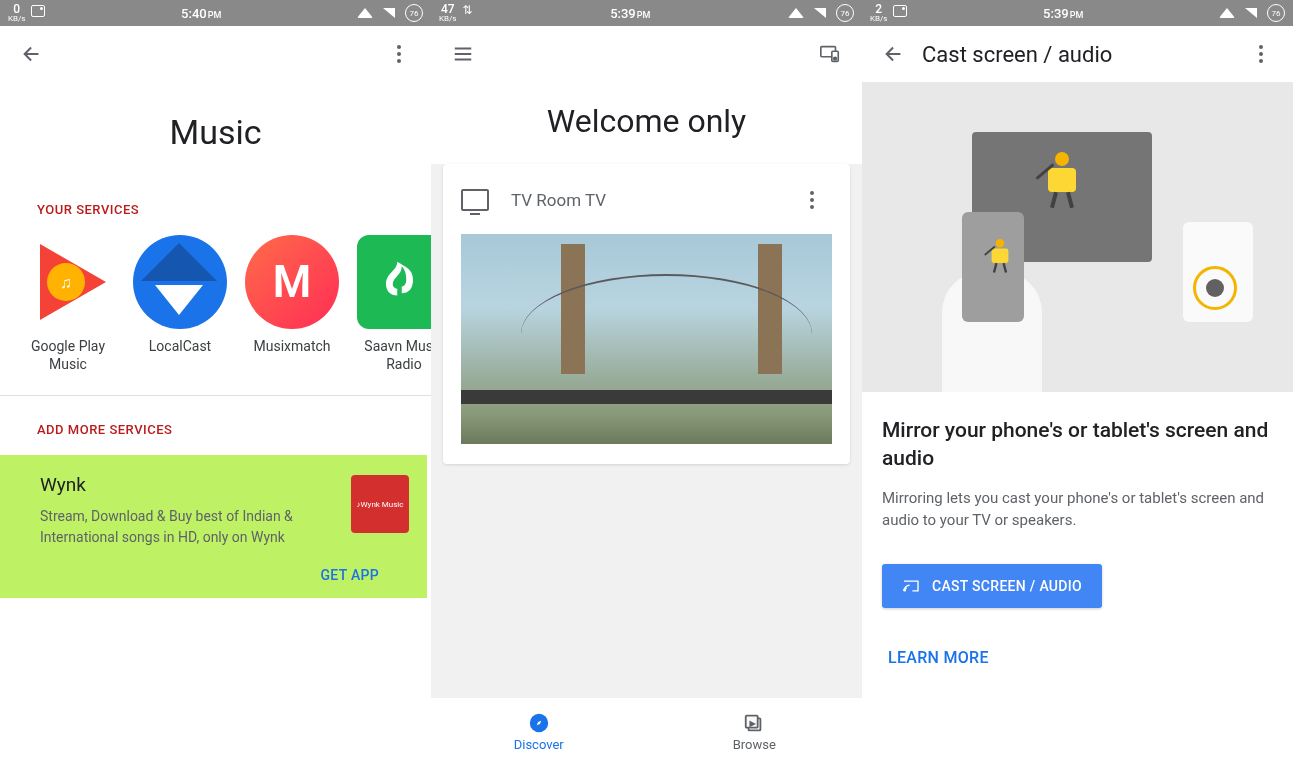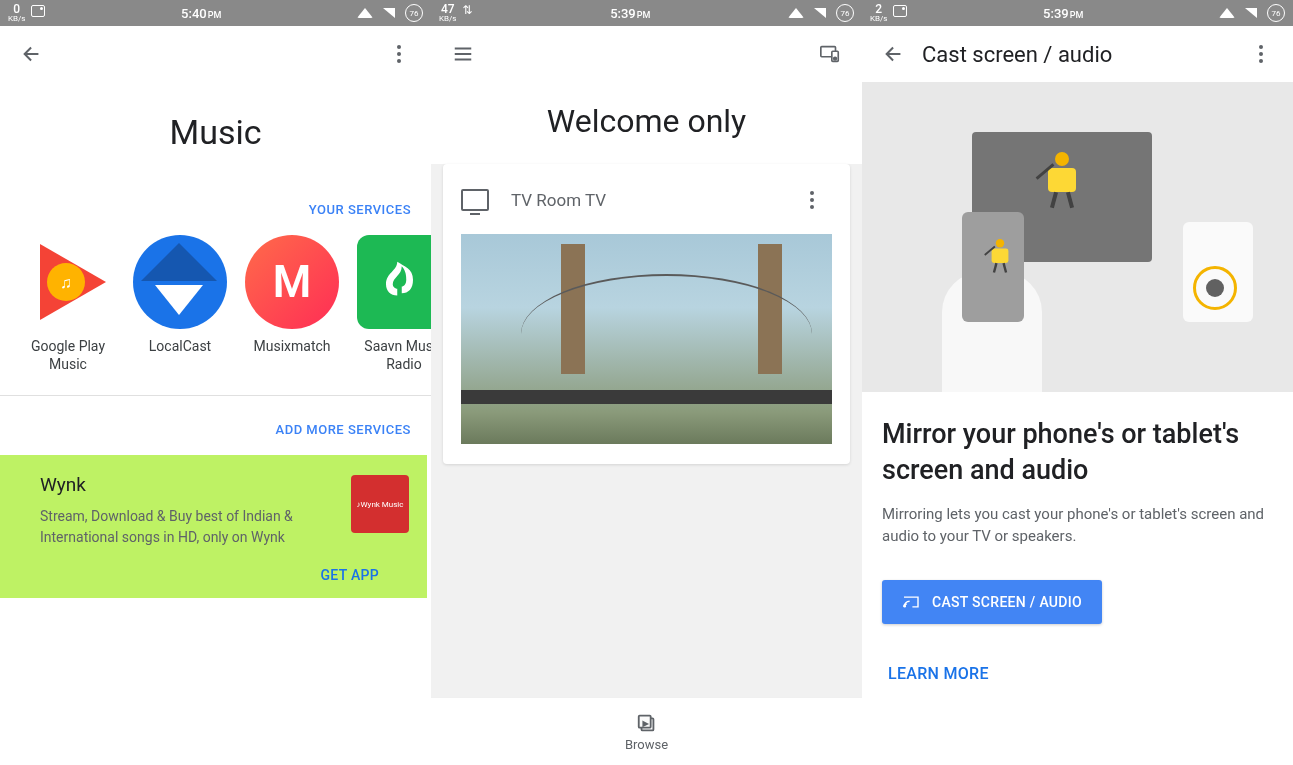--- a/index.html
+++ b/index.html
@@ -29,21 +29,21 @@
 .app-bar { height: 56px; display: flex; align-items: center; padding: 0 12px; }
 .ab-icon { width: 40px; height: 40px; display: flex; align-items: center; justify-content: center; color: #5f6368; cursor: pointer; }
 .ab-icon svg { width: 22px; height: 22px; }
 .ab-spacer { flex: 1; }
 .ab-title { flex: 1; font-size: 22px; color: #202124; font-weight: 400; margin-left: 8px; }
 .dots { display: flex; flex-direction: column; gap: 3px; }
 .dots span { width: 4px; height: 4px; background: #5f6368; border-radius: 50%; }
 
 
 .page-title1 { font-size: 34px; color: #202124; text-align: center; margin: 30px 0 50px; font-weight: 400; }
-.section-head { font-size: 13px; color: #3b82f6; font-weight: 500; letter-spacing: 0.5px; padding: 0 20px; margin-bottom: 18px; text-align: right; }
+.section-head { font-size: 13px; color: #b91c1c; font-weight: 500; letter-spacing: 0.5px; padding: 0 37px; margin-bottom: 18px; }
 .services-row { display: flex; padding: 0 12px; gap: 0; overflow: hidden; }
 .service { width: 112px; flex-shrink: 0; display: flex; flex-direction: column; align-items: center; cursor: pointer; }
 .srv-icon { width: 94px; height: 94px; border-radius: 50%; display: flex; align-items: center; justify-content: center; margin-bottom: 8px; overflow: hidden; }
 .srv-lbl { font-size: 14px; color: #3c4043; text-align: center; line-height: 1.3; }
 .gpm-tri { width:0; height:0; border-top:38px solid transparent; border-bottom:38px solid transparent; border-left:66px solid #f44336; margin-left:10px;}
 .gpm-wrap{position:relative;}
 .gpm-circ{position:absolute; width:38px; height:38px; background:#ffb300; border-radius:50%; top:50%; left:26px; transform:translateY(-50%); display:flex; align-items:center; justify-content:center; color:#fff;}
 .localcast{background:#1a73e8; position:relative;}
 .lc-top{width:0;height:0;position:absolute;top:8px;left:8px;border-left:38px solid transparent;border-right:38px solid transparent;border-bottom:38px solid #1557b0;}
 .lc-bot{width:0;height:0;position:absolute;bottom:14px;left:22px;border-left:24px solid transparent;border-right:24px solid transparent;border-top:30px solid #fff;}
@@ -93,21 +93,21 @@
 .il-p1{top:70px;left:180px;}
 .il-p2{bottom:105px;left:118px;transform:scale(0.6);}
 .il-head{width:14px;height:14px;background:#f4b400;border-radius:50%;margin:0 auto 2px;}
 .il-body{width:28px;height:24px;background:#fdd835;border-radius:4px;margin:0 auto;}
 .il-guitar{width:22px;height:3px;background:#424242;position:absolute;top:18px;left:-8px;transform:rotate(-40deg);}
 .il-legs{width:28px;height:16px;position:relative;margin:0 auto;}
 .il-legs::before,.il-legs::after{content:"";position:absolute;width:4px;height:16px;background:#424242;}
 .il-legs::before{left:4px;transform:rotate(15deg);}
 .il-legs::after{right:4px;transform:rotate(-15deg);}
 .p3-content{padding:24px 20px;}
-.p3-h{font-size:27px;color:#202124;font-weight:500;line-height:1.35;margin-bottom:14px;}
+.p3-h{font-size:21px;color:#202124;font-weight:500;line-height:1.35;margin-bottom:14px;}
 .p3-desc{font-size:15px;color:#5f6368;line-height:1.5;margin-bottom:32px;}
 .cast-btn{background:#4285f4;color:#fff;display:inline-flex;align-items:center;gap:12px;padding:0 20px;height:44px;border-radius:3px;font-size:14px;font-weight:500;letter-spacing:0.3px;cursor:pointer;box-shadow:0 1px 3px rgba(0,0,0,0.2);}
 .cast-ico-sm{width:18px;height:14px;}
 .learn-more{color:#1a73e8;font-size:16px;font-weight:500;letter-spacing:0.3px;margin-top:40px;padding-left:6px;cursor:pointer;}
 </style>
 </head>
 <body>
 
 <div class="panel panel1">
   <div class="status-bar">
@@ -229,20 +229,27 @@
       </div>
       <div class="dc-img">
         <div class="bridge-tower bt1"></div>
           <div class="bridge-tower bt2"></div>
         <div class="bridge-cable"></div>
           <div class="bridge-deck"></div>
       </div>
     </div>
   </div>
   <div class="bottom-nav">
+    <div class="bn-item bn-active">
+      <svg class="bn-icon" viewBox="0 0 24 24" fill="#1a73e8">
+          <circle cx="12" cy="12" r="10"></circle>
+          <path fill="#fff" d="M14.5 9.5L11 11l-1.5 3.5L13 13z"></path>
+        </svg>
+      <span class="bn-lbl">Discover</span>
+    </div>
     <div class="bn-item bn-inactive">
       <svg class="bn-icon" viewBox="0 0 24 24" fill="none" stroke="#5f6368" stroke-width="2">
           <rect x="6" y="7" width="13" height="13" rx="1"></rect>
           <rect x="3" y="4" width="13" height="13" rx="1" fill="#fafafa"></rect>
           <path d="M8 11l4 2-4 2z" fill="#5f6368"></path>
         </svg>
       <span class="bn-lbl">Browse</span>
     </div>
   </div>
 </div>

